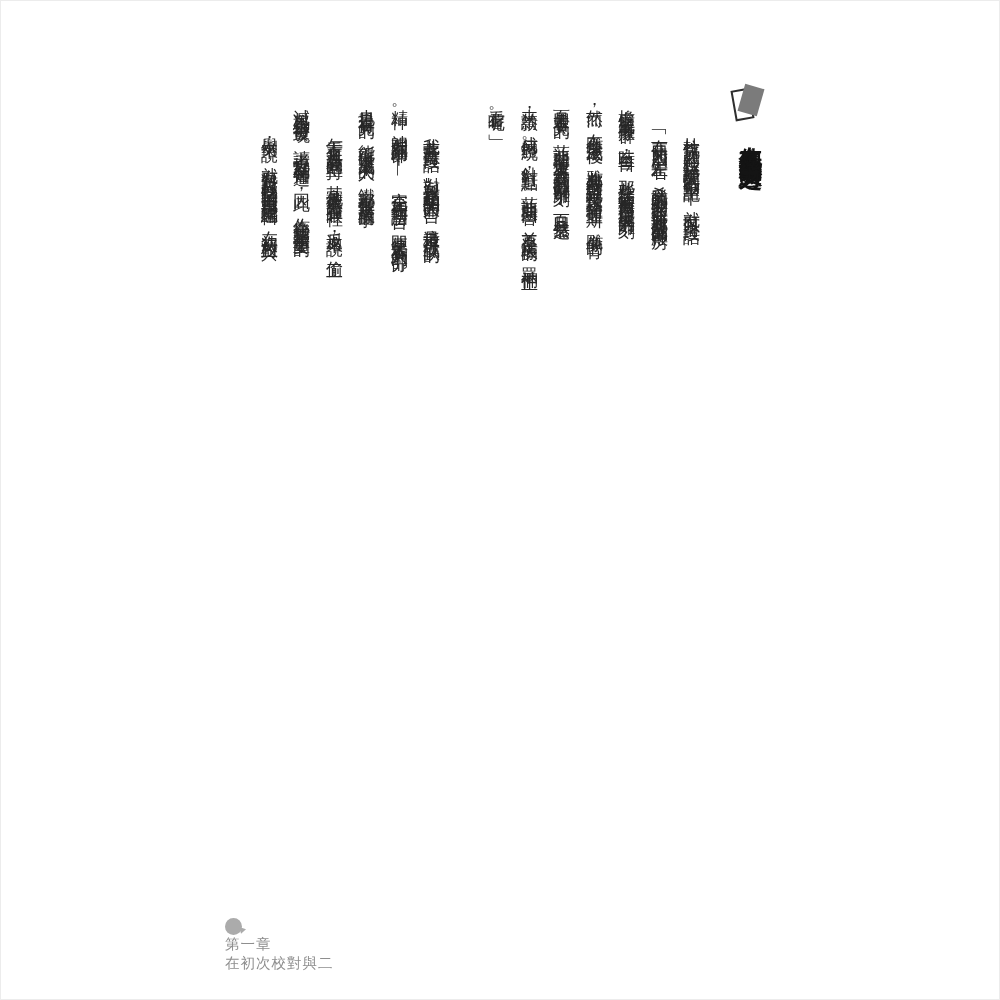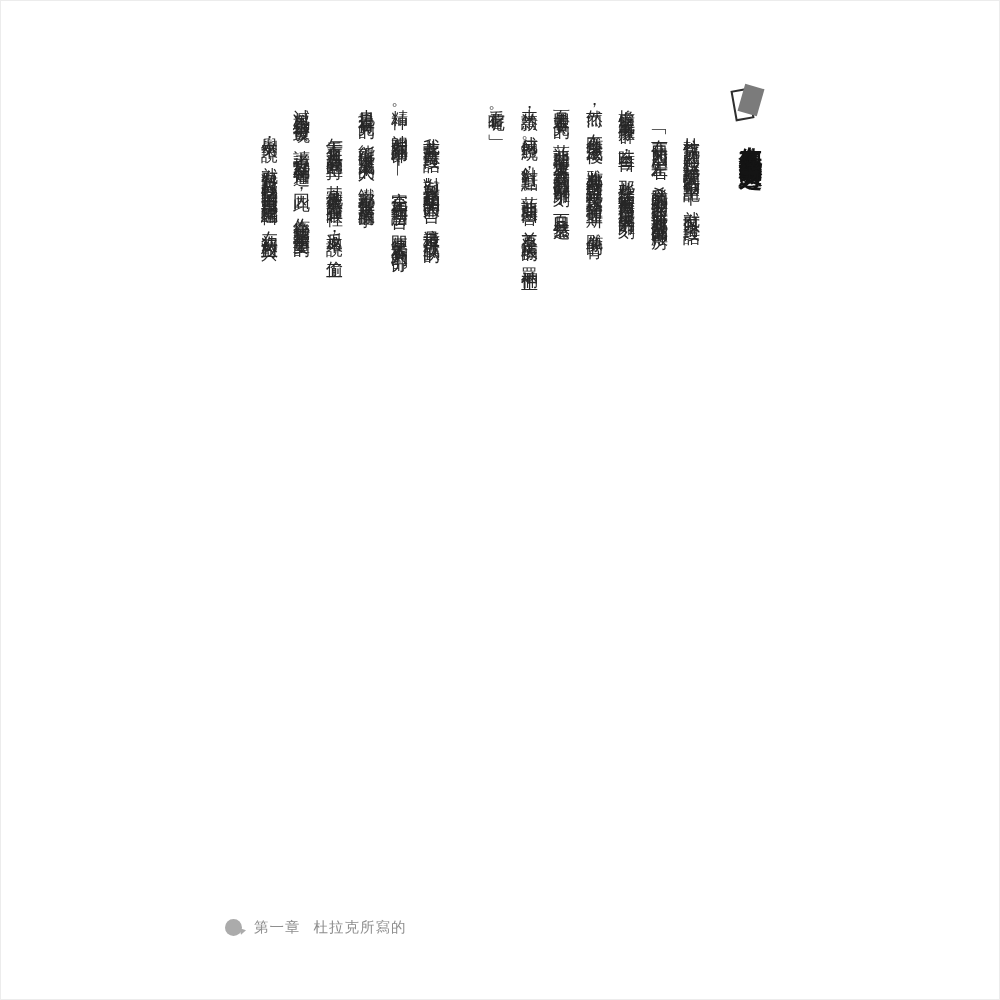--- a/index.html
+++ b/index.html
@@ -44,22 +44,22 @@
     white-space:nowrap;
   }
   .vcol.indent{padding-top:28px;}
   .c1{left:680px;} .c2{left:648px;} .c3{left:615px;} .c4{left:583px;}
   .c5{left:550px;} .c6{left:518px;} .c7{left:485px;}
   .c8{left:420px;} .c9{left:388px;} .c10{left:355px;}
   .c11{left:323px;} .c12{left:290px;} .c13{left:258px;}
   
   .footer{
     position:absolute;left:224px;top:917px;
-    display:flex;align-items:center;
-    font-size:14.5px;color:#8e8e8e;letter-spacing:1px;
+    display:flex;
+    font-size:14.5px;color:#8e8e8e;letter-spacing:1px;flex-direction:column;
   }
   .chapter-bullet{
     position:relative;width:17px;height:17px;border-radius:50%;
     background:#ababab;margin-right:12px;flex:0 0 auto;
   }
   .bullet-tail{
     position:absolute;right:-4px;bottom:2px;
     width:0;height:0;
     border-top:4px solid transparent;
     border-bottom:3px solid transparent;
@@ -93,16 +93,16 @@
   <div class="vcol c10">也是看得見的。能得出優秀成果的人，鐵定都在做著這樣的事。</div>
   <div class="vcol c11 indent">乍看之下無法看見的堅持，其實他人依舊看在眼裡。反過來說，偷工</div>
   <div class="vcol c12">減料馬上會被發現，讀者也立刻就會知道。因此，作為變態是相當重要的。</div>
   <div class="vcol c13 indent">舉例來說，就有對照片極為堅持的實用書變態編輯。在初次校對與二</div>
 
   <div class="footer">
     <span class="chapter-bullet">
       <span class="bullet-tail"></span>
     </span>
     <span class="chapter-label">第一章</span>
-    <span class="chapter-name">杜拉克所寫的</span>
+    <span class="chapter-name">在初次校對與二</span>
   </div>
 
 </div>
 
 </body></html>

